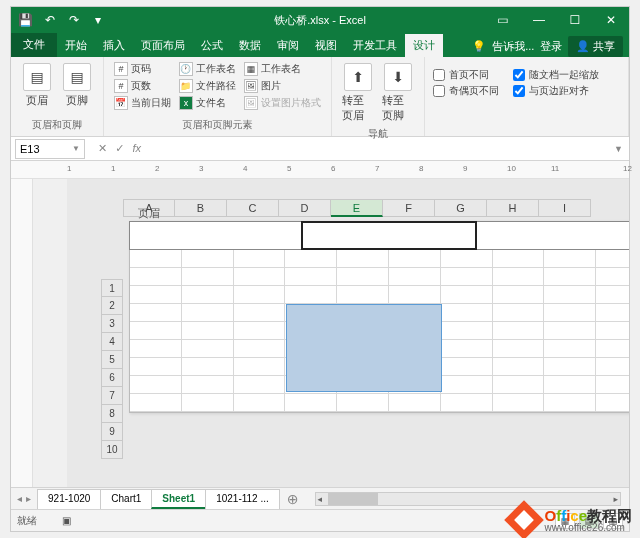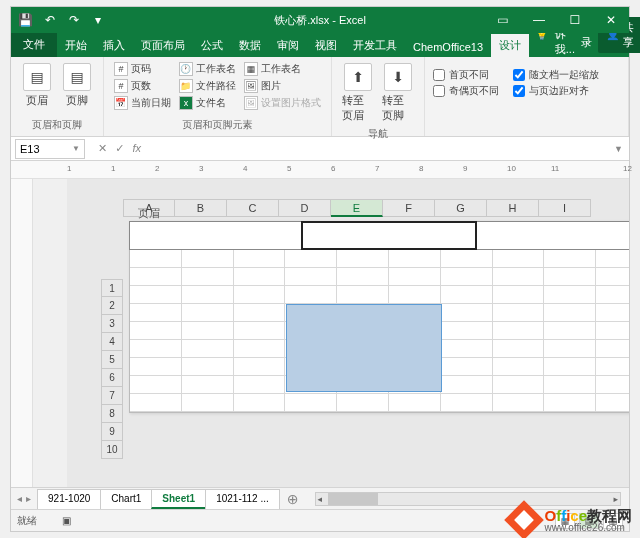--- a/index.html
+++ b/index.html
@@ -104,21 +104,20 @@
   <div class="menutabs">
     <div class="menutab file">文件</div>
     <div class="menutab">开始</div>
     <div class="menutab">插入</div>
     <div class="menutab">页面布局</div>
     <div class="menutab">公式</div>
     <div class="menutab">数据</div>
     <div class="menutab">审阅</div>
     <div class="menutab">视图</div>
     <div class="menutab">开发工具</div>
-    <div class="menutab">ChemOffice13</div>
     <div class="menutab active">设计</div>
     <div class="tell">
       <span>💡</span>
       <span>告诉我...</span>
       <span>登录</span>
       <span class="share">
           <span>👤</span>
           <span>共享</span>
         </span>
     </div>

